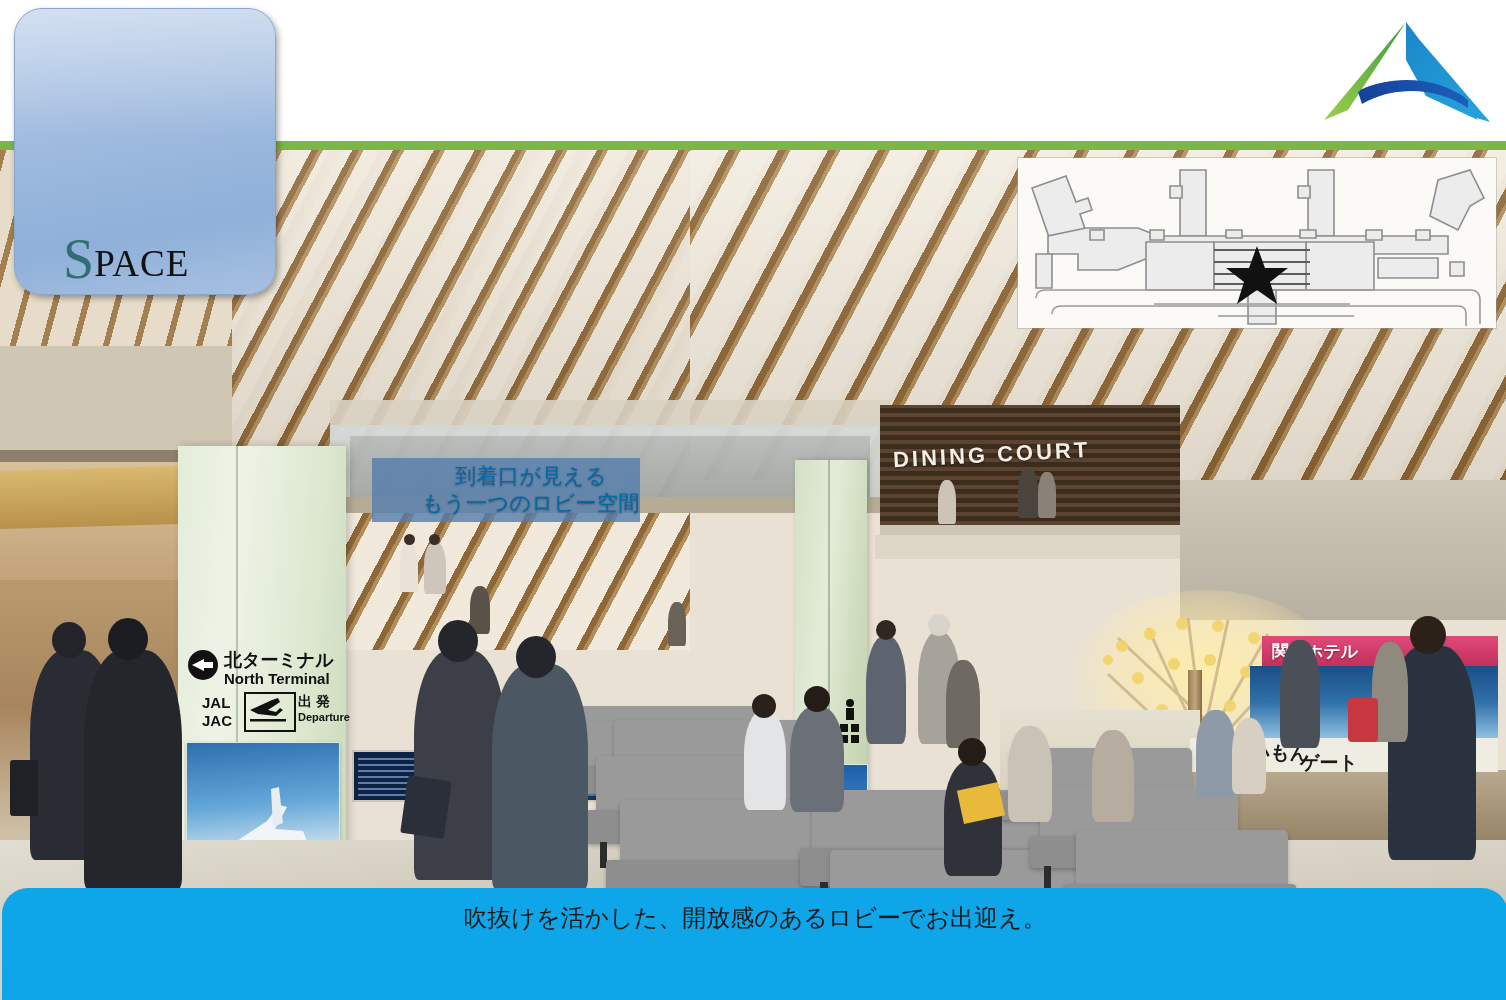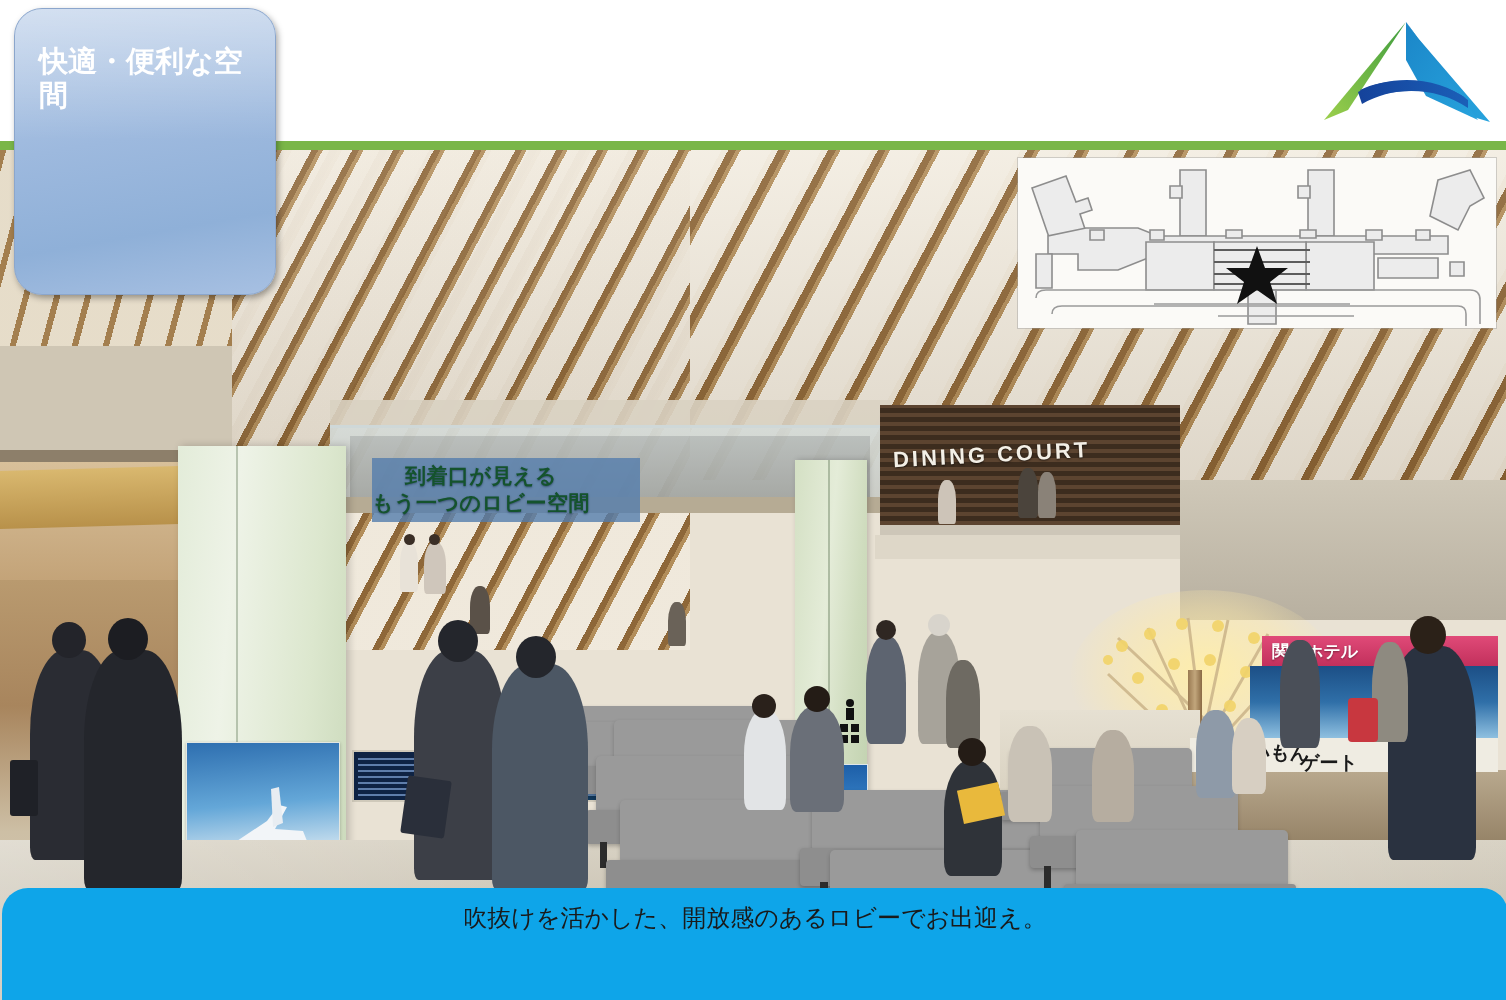--- a/index.html
+++ b/index.html
@@ -170,23 +170,23 @@
     background:linear-gradient(100deg,rgba(255,255,255,.25),rgba(255,255,255,0) 40%,rgba(255,255,255,.18) 70%,rgba(255,255,255,0));}
   .bseat{position:absolute;background:#8e8e8e;border-radius:4px;box-shadow:0 2px 4px rgba(0,0,0,.25);}
   .bback{position:absolute;background:#9a9a9a;border-radius:5px;box-shadow:0 2px 4px rgba(0,0,0,.2);}
   .bleg{position:absolute;background:#2c2c2c;}
 
   
   .per{position:absolute;border-radius:44% 44% 12% 12%;}
   .head{position:absolute;border-radius:50%;}
 
   
-  .callout{position:absolute;background:rgba(84,125,172,.80);color:#14532d;text-align:center;
-    font-weight:bold;line-height:1.28;letter-spacing:.5px;
-    text-shadow:0 1px 2px rgba(20,40,70,.55);display:flex;align-items:center;justify-content:flex-start;}
+  .callout{position:absolute;background:rgba(84,125,172,.80);color:#0369a1;text-align:center;
+    font-weight:normal;line-height:1.28;letter-spacing:.5px;
+    text-shadow:0 1px 2px rgba(20,40,70,.55);display:flex;align-items:center;justify-content:flex-end;}
   .callout-1{left:372px;top:308px;width:268px;height:64px;font-size:21px;}
   .callout-2{left:1132px;top:358px;width:202px;height:62px;font-size:20px;}
 
   
   .caption{position:absolute;left:2px;top:888px;width:1506px;height:112px;background:#0ea5e9;
     border-radius:26px 26px 0 0;}
   .cap1{position:absolute;left:0;top:14px;width:100%;text-align:center;font-size:24px;color:#1a1a1a;}
   .cap2{position:absolute;left:0;top:58px;width:100%;text-align:center;font-size:24px;color:#1a1a1a;}
 </style>
 </head>
@@ -284,20 +284,36 @@
         <div class="fids-lines"></div>
       </div>
     <div class="fids3">
         <div class="fids-lines"></div>
       </div>
     <div class="qsign"></div>
 
     <div class="pillar-l"></div>
     <div class="pillar-l-seam"></div>
 
+    <div class="sign-box">
+      <div class="sg-arrow"></div>
+      <div class="sg-row1">北ターミナル</div>
+      <div class="sg-row1b">North Terminal</div>
+      <div class="sg-jal">JAL<br>JAC</div>
+      <div class="sg-plane">
+        <svg width="44" height="32" viewBox="0 0 44 32">
+          <path d="M4 16 L26 6 L32 4 L34 8 L22 16 L30 18 L34 14 L37 16 L30 22 L12 20 Z" fill="#111"></path>
+          <rect x="4" y="25" width="36" height="2.5" fill="#111"></rect>
+        </svg>
+      </div>
+      <div class="sg-dep">
+        <span>出 発</span>
+        <small>Departure</small>
+      </div>
+    </div>
 
     <div class="poster-l">
       <div class="poster-l-plane">
         <svg width="110" height="86" viewBox="0 0 110 86">
           <path d="M10 70 L58 38 L70 22 L78 24 L66 46 L94 48 L98 58 L30 74 Z" fill="#f2f5f8"></path>
           <path d="M62 6 L70 4 L74 40 L64 44 Z" fill="#e8edf2"></path>
           <ellipse cx="34" cy="72" rx="7" ry="7" fill="#3a4550"></ellipse>
         </svg>
       </div>
       <div class="poster-l-cap">明日の空へ、日本の翼</div>
@@ -488,20 +504,22 @@
       </svg>
     </div>
 
     <div class="callout callout-1">
       <span>到着口が見える<br>もう一つのロビー空間</span>
     </div>
 
   </div>
 
   <div class="badge">
-    <div class="badge-l1">快適・便利な空間</div>
+    <div class="badge-word">
+      <span class="big">S</span><span class="sm">PACE</span>
+    </div>
   </div>
 
   <div class="caption">
     <div class="cap1">吹抜けを活かした、開放感のあるロビーでお出迎え。</div>
   </div>
 
 </div>
 
 </body></html>

